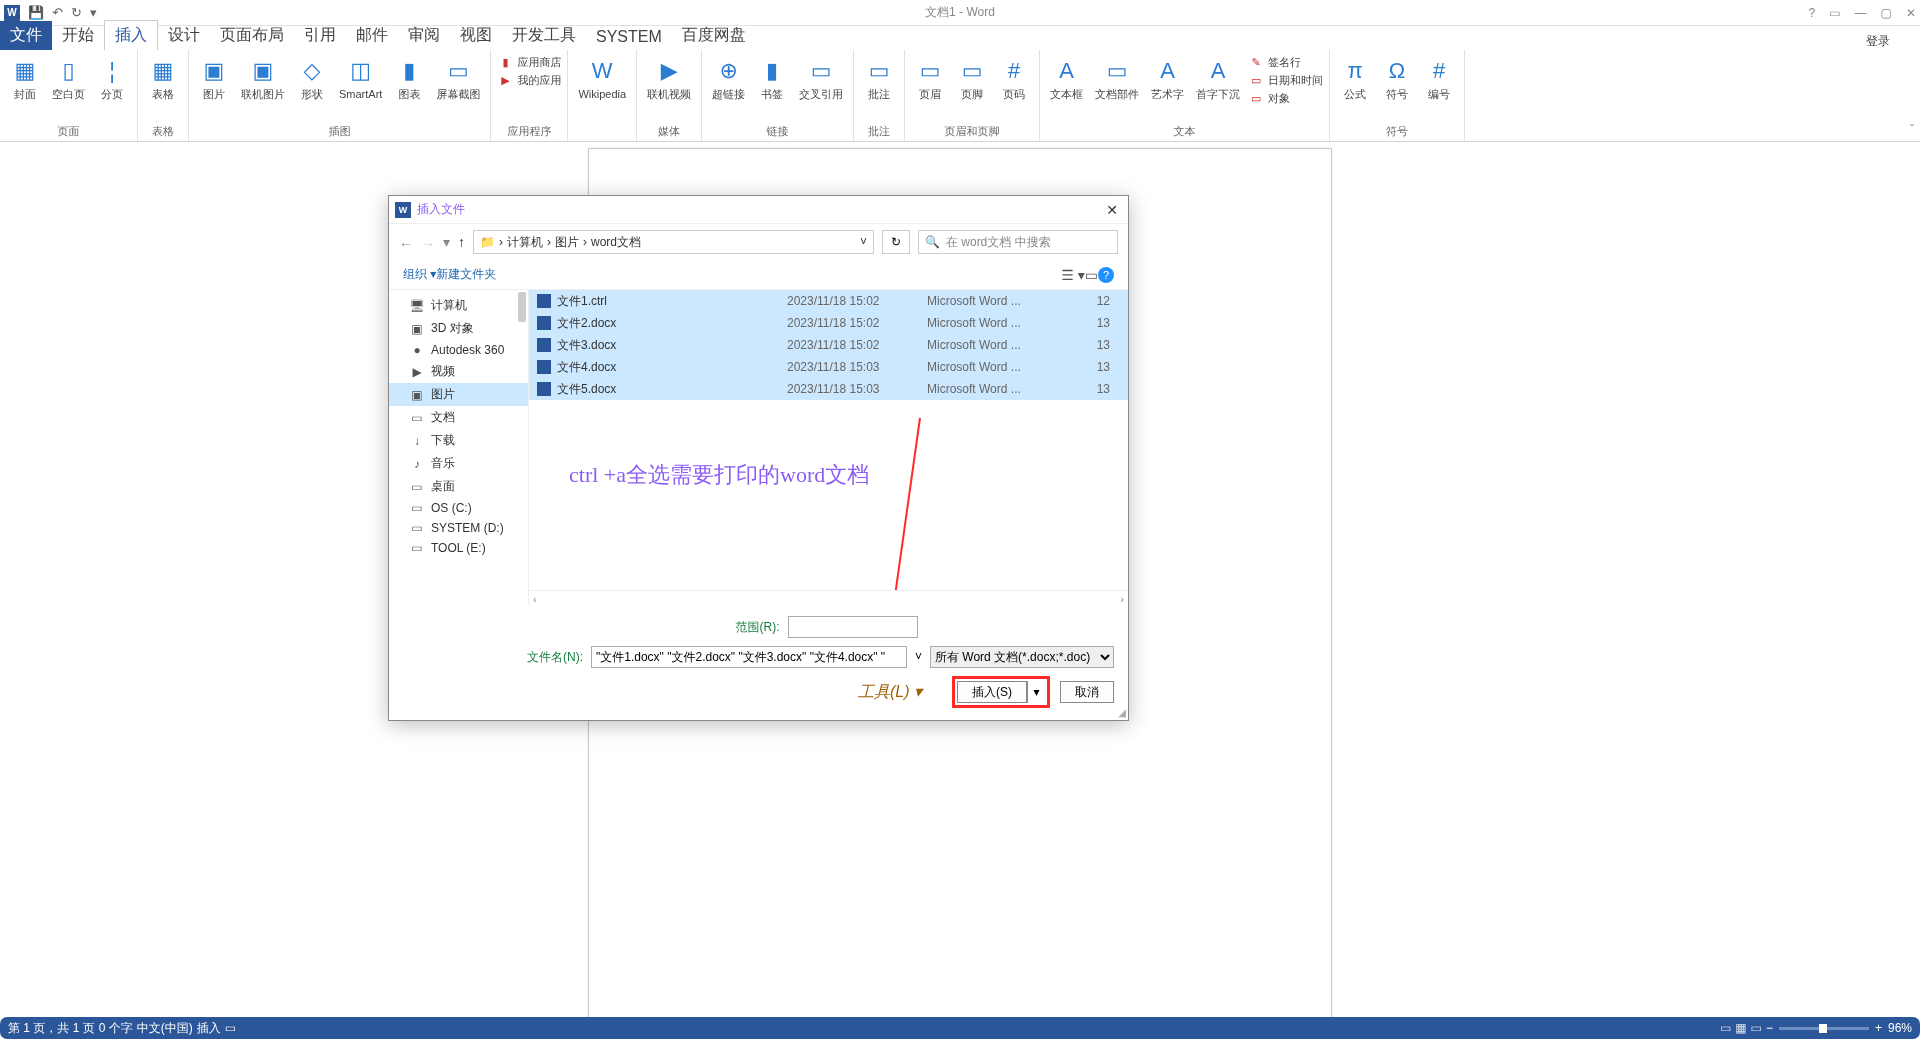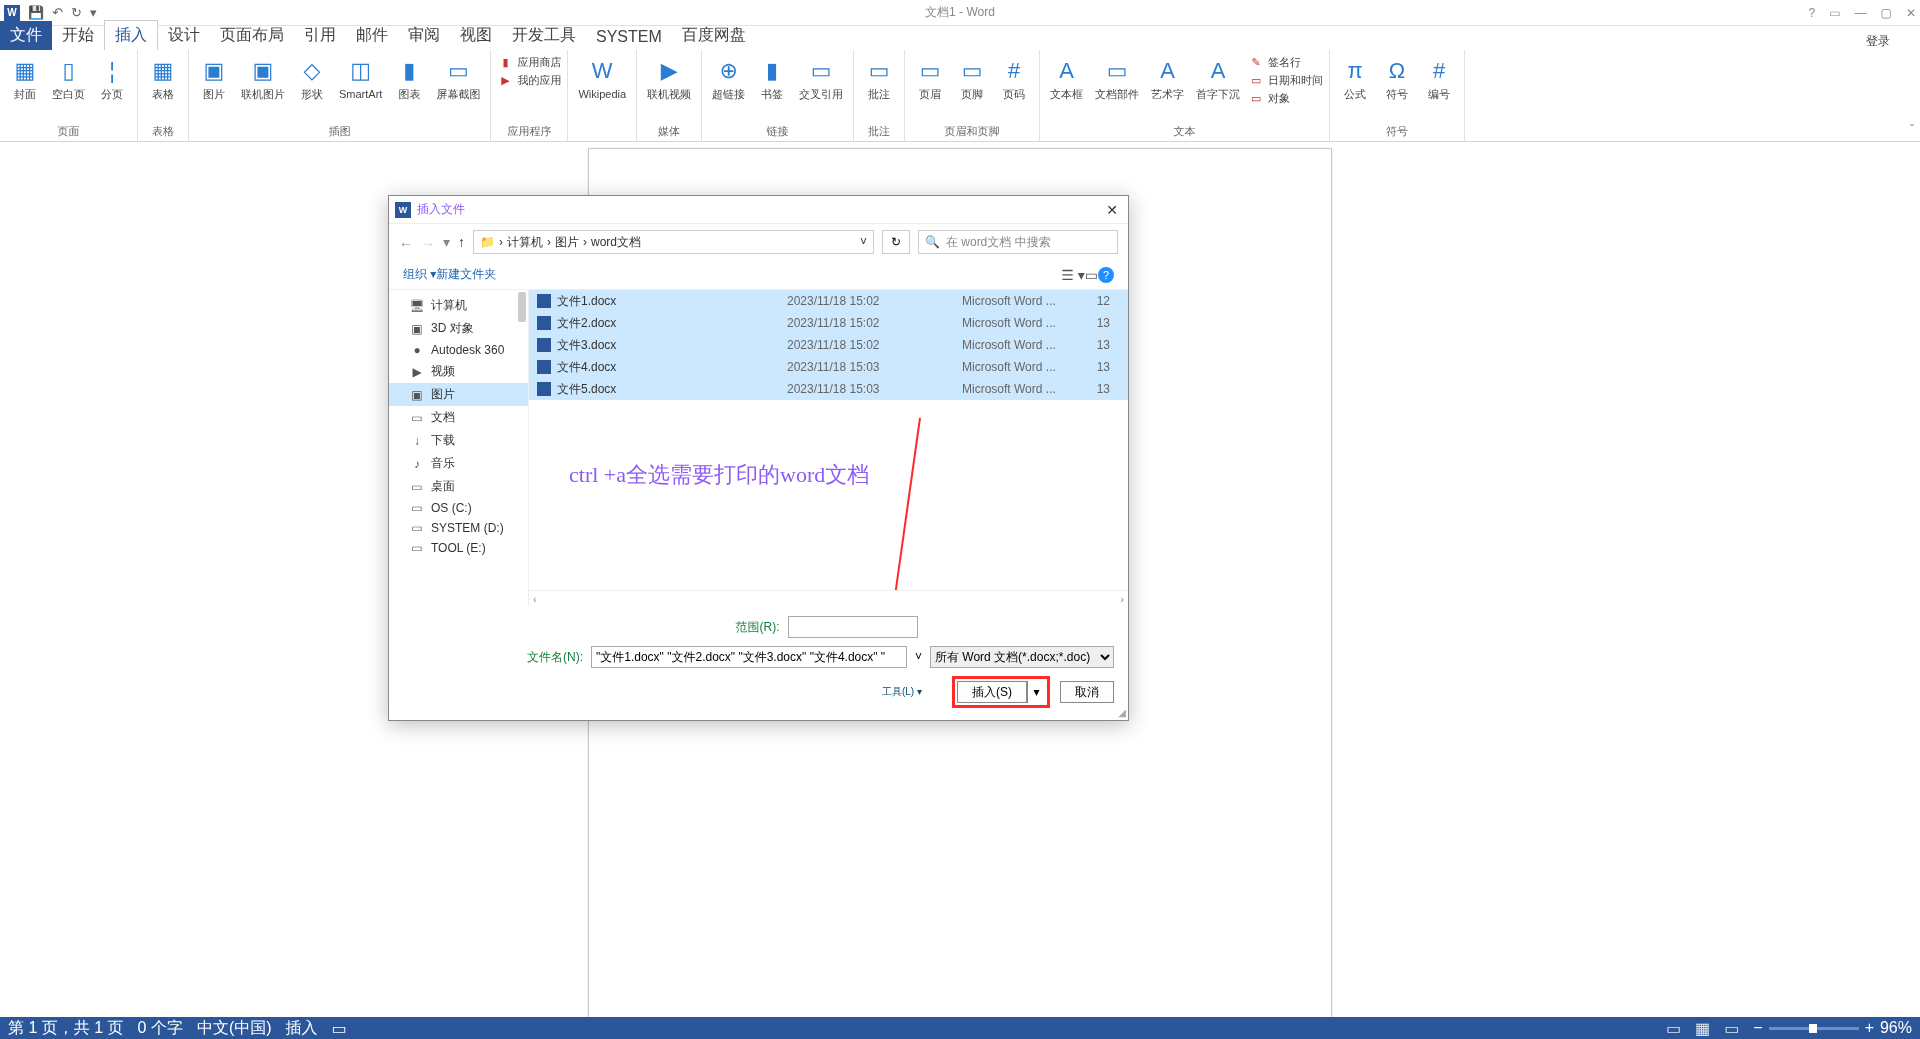--- a/index.html
+++ b/index.html
@@ -60,40 +60,40 @@
 .tree .titem.sel { background:#cce8ff; }
 .tree .titem .tico { width:16px; text-align:center; color:#555; }
 .tree .scroll-indicator { position:absolute; right:2px; top:2px; width:8px; height:30px; background:#ccc; border-radius:2px; }
 .flist { flex:1; display:flex; flex-direction:column; }
 .fhdr { display:flex; padding:4px 8px; border-bottom:1px solid #eee; font-size:12px; color:#333; }
 .fhdr .c1 { width:250px; } .fhdr .c2 { width:140px; } .fhdr .c3 { width:120px; } .fhdr .c4 { flex:1; text-align:right; padding-right:10px; }
 .frows { flex:1; position:relative; overflow:auto; }
 .frow { display:flex; padding:2px 8px; font-size:12px; color:#333; background:#cce8ff; align-items:center; height:22px; }
 .frow .c1 { width:250px; display:flex; align-items:center; gap:6px; }
 .frow .c1 .fico { width:14px; height:14px; background:#2b579a; display:inline-block; }
-.frow .c2 { width:140px; color:#666; } .frow .c3 { width:120px; color:#666;margin-left:35px; } .frow .c4 { flex:1; text-align:right; padding-right:10px; color:#666; }
+.frow .c2 { width:140px; color:#666; } .frow .c3 { width:120px; color:#666; } .frow .c4 { flex:1; text-align:right; padding-right:10px; color:#666; }
 .annot { position:absolute; left:40px; top:170px; color:#8b5cf6; font-size:22px; font-family:"SimSun",serif; }
 .annot-line { position:absolute; left:390px; top:128px; width:2px; height:250px; background:#ff2a2a; transform:rotate(8deg); transform-origin:top; }
 .hscroll { height:16px; border-top:1px solid #eee; display:flex; align-items:center; padding:0 4px; color:#888; font-size:11px; justify-content:space-between; }
 .dlg-foot { padding:10px 14px 12px; display:flex; flex-direction:column; gap:8px; }
 .frow-inp { display:flex; align-items:center; gap:8px; }
 .frow-inp .flab { font-size:12px; color:#15803d; text-align:right; }
 .frow-inp input { height:22px; border:1px solid #aaa; padding:0 4px; font-size:12px; }
 .frow-inp .range-btn { width:130px; height:24px; border:1px solid #aaa; background:#f3f3f3; font-size:12px; cursor:pointer; }
 .frow-inp select { height:22px; border:1px solid #aaa; font-size:12px; width:184px; }
 .actions { display:flex; justify-content:flex-end; align-items:center; gap:10px; }
-.actions .tools { font-size:10px; color:#0c4a6e; margin-right:20px; }
+.actions .tools { font-size:16px; color:#a16207; margin-right:20px;font-style:italic; }
 .actions .insert-group { display:flex; border:3px solid #ff2a2a; padding:2px; }
 .actions button { height:22px; border:1px solid #888; background:#fdfdfd; font-size:12px; padding:0 14px; cursor:pointer; }
 .actions .split { display:flex; }
 .actions .split .dd { width:18px; border-left:1px solid #888; display:flex; align-items:center; justify-content:center; }
 .resize { position:absolute; right:2px; bottom:2px; font-size:10px; color:#aaa; }
 
 
-.status { position:absolute; bottom:0; left:0; right:0; height:22px; background:#2b579a; color:#fff; display:flex; align-items:center; font-size:16px; padding:0 8px; gap:14px; }
+.status { position:absolute; bottom:0; left:0; right:0; height:22px; background:#2b579a; color:#fff; display:flex; align-items:center; font-size:12px; padding:0 8px; gap:4px;border-radius:7px; }
 .status .spacer { flex:1; }
 .status .zoom { display:flex; align-items:center; gap:6px; }
 .status .zslider { width:90px; height:3px; background:#6a8fc0; position:relative; }
 .status .zslider::after { content:""; position:absolute; left:45%; top:-3px; width:8px; height:9px; background:#fff; }
 .status .vbtn { cursor:pointer; opacity:.85; }
 
 
 .wm { position:absolute; right:26px; bottom:40px; color:rgba(255,255,255,.55); text-align:right; pointer-events:none; }
 .wm .big { font-size:42px; font-weight:bold; letter-spacing:1px; }
 .wm .sub { font-size:16px; }
@@ -413,21 +413,21 @@
         <div class="titem">
           <span class="tico">▭</span>
           <span>TOOL (E:)</span>
         </div>
       </div>
     <div class="flist">
       <div class="frows" id="frows">
         <div class="frow">
             <div class="c1">
               <span class="fico"></span>
-              <span>文件1.docx</span>
+              <span>文件1.ctrl</span>
             </div>
             <div class="c2">2023/11/18 15:02</div>
             <div class="c3">Microsoft Word ...</div>
             <div class="c4">12</div>
           </div>
           <div class="frow">
             <div class="c1">
               <span class="fico"></span>
               <span>文件2.docx</span>
             </div>

